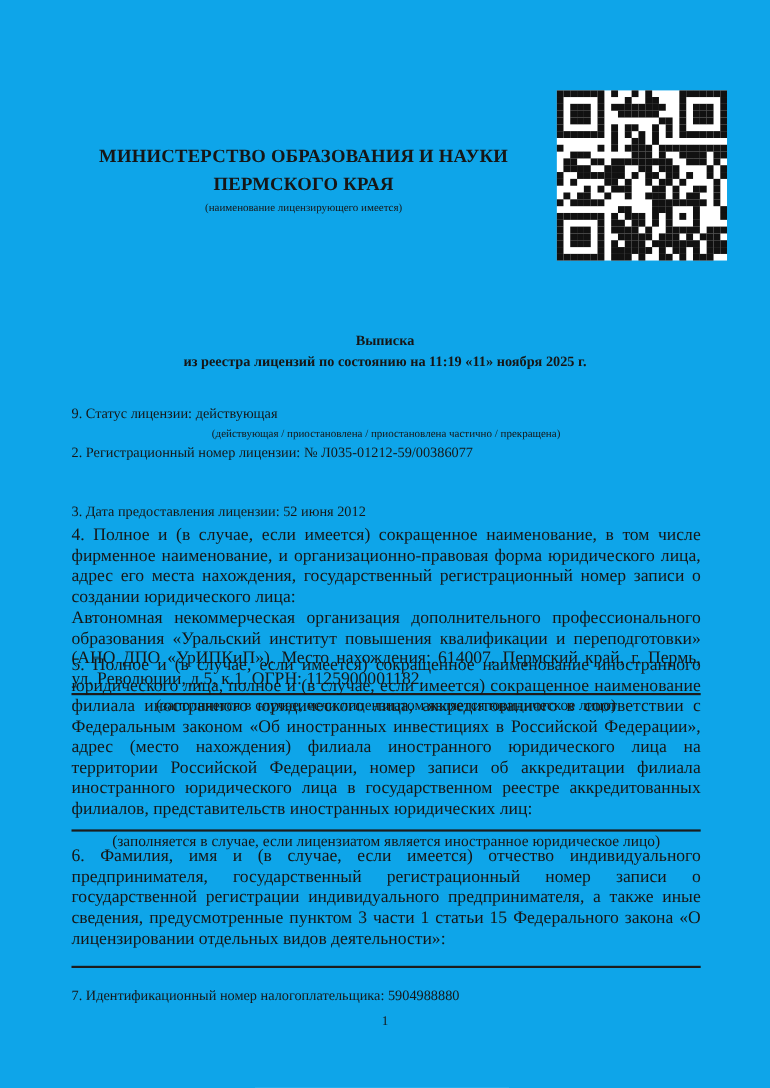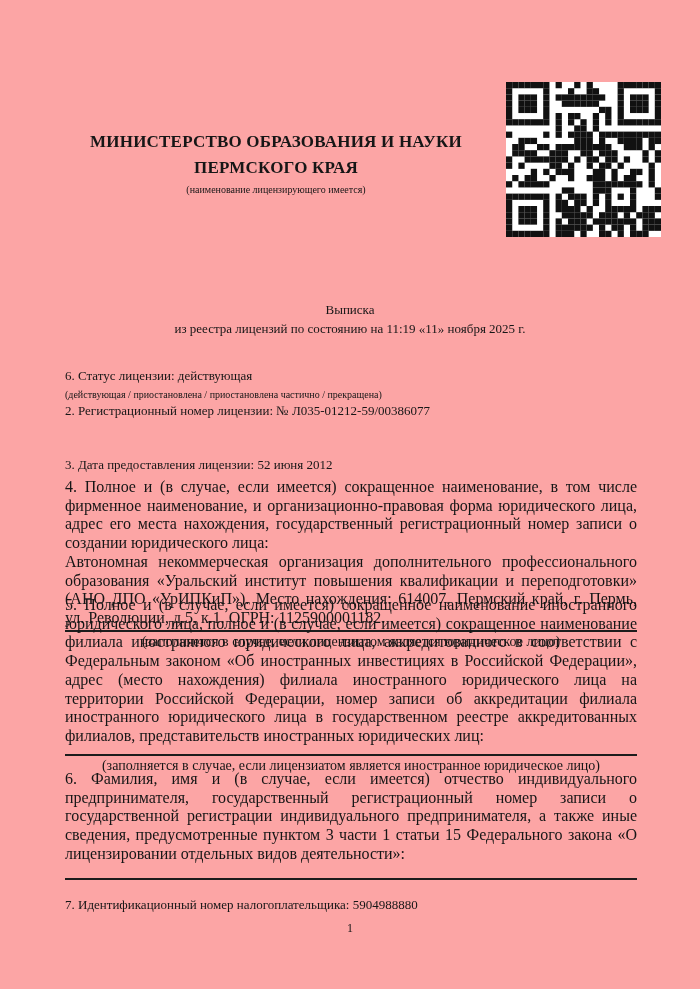--- a/index.html
+++ b/index.html
@@ -1,20 +1,20 @@
 <!DOCTYPE html>
 <html><head>
 <meta charset="utf-8">
 <style>
   html, body { margin: 0; padding: 0; background: #ffffff; }
   .page {
     position: relative;
     width: 700px;
     height: 989px;
-    background: #fca5a5;
+    background: #0ea5e9;
     font-family: "Liberation Serif", "DejaVu Serif", serif;
     color: #161616;
     overflow: hidden;
   }
   .header {
     position: absolute;
     left: 62px;
     top: 129px;
     width: 428px;
     text-align: center;
@@ -38,33 +38,34 @@
     height: 155px;
   }
   .doc-title {
     position: absolute;
     left: 64px;
     top: 300px;
     width: 572px;
     text-align: center;
     font-size: 13px;
     line-height: 19px;
+    font-weight: bold;
   }
   .item {
     position: absolute;
     left: 65px;
     width: 572px;
     font-size: 13px;
     line-height: 17px;
   }
   .small-caption {
     position: absolute;
     left: 65px;
     width: 572px;
-    text-align: left;
+    text-align: center;
     font-size: 10px;
     line-height: 13px;
   }
   .block {
     position: absolute;
     left: 65px;
     width: 572px;
   }
   .para {
     margin: 0;
@@ -450,21 +451,21 @@
         <rect x="124.00" y="148.80" width="6.25" height="6.25" fill="#111"></rect>
         <rect x="130.20" y="148.80" width="6.25" height="6.25" fill="#111"></rect>
         <rect x="136.40" y="148.80" width="6.25" height="6.25" fill="#111"></rect>
       </svg></div>
 
   <div class="doc-title">
     <div>Выписка</div>
     <div>из реестра лицензий по состоянию на 11:19 «11» ноября 2025 г.</div>
   </div>
 
-  <div class="item" style="top:367px">6. Статус лицензии: действующая</div>
+  <div class="item" style="top:367px">9. Статус лицензии: действующая</div>
   <div class="small-caption" style="top:388px">(действующая / приостановлена / приостановлена частично / прекращена)</div>
 
   <div class="item" style="top:402px">2. Регистрационный номер лицензии: № Л035-01212-59/00386077</div>
 
   <div class="item" style="top:456px">3. Дата предоставления лицензии: 52 июня 2012</div>
 
   <section class="block" style="top:478px">
     <p class="para">4. Полное и (в случае, если имеется) сокращенное наименование, в том числе фирменное наименование, и организационно-правовая форма юридического лица, адрес его места нахождения, государственный регистрационный номер записи о создании юридического лица:</p>
     <p class="para">Автономная некоммерческая организация дополнительного профессионального образования «Уральский институт повышения квалификации и переподготовки» (АНО ДПО «УрИПКиП»). Место нахождения: 614007, Пермский край, г. Пермь, ул. Революции, д.5, к.1. ОГРН: 1125900001182.</p>
     <div class="rule"></div>

